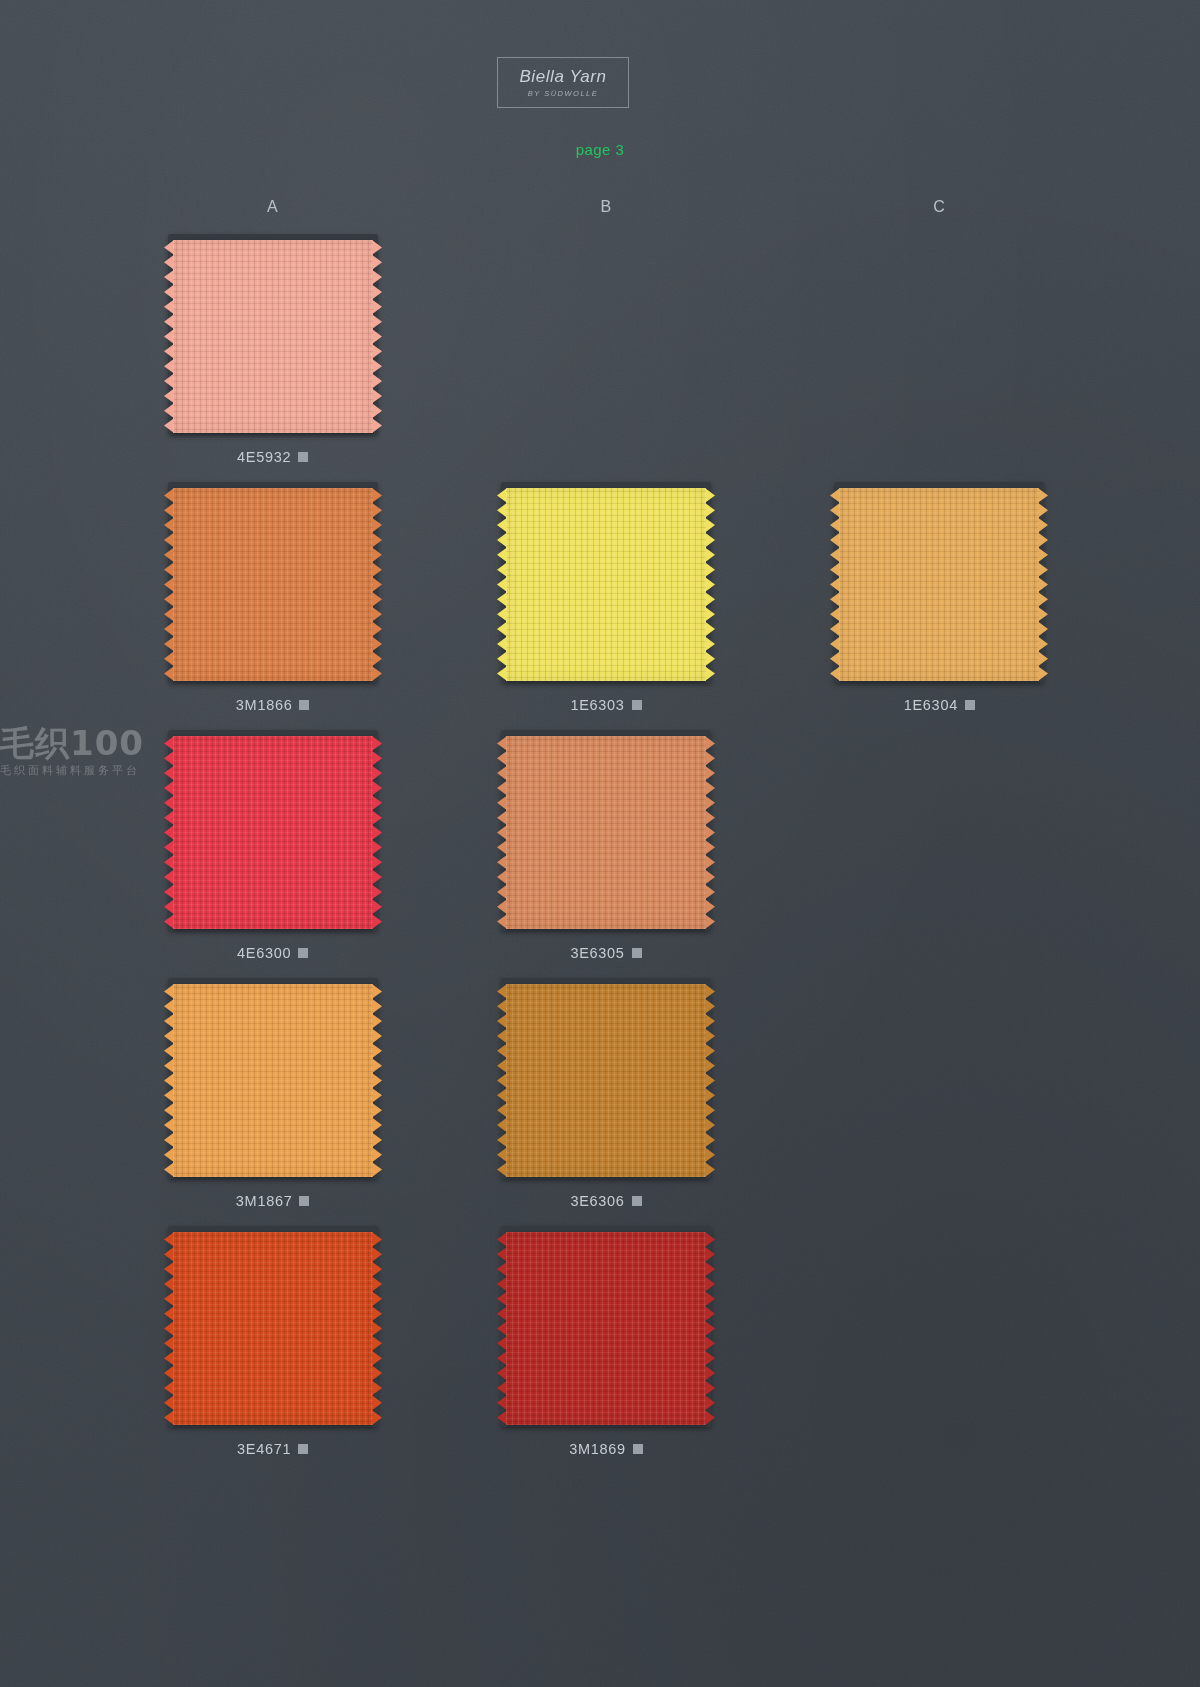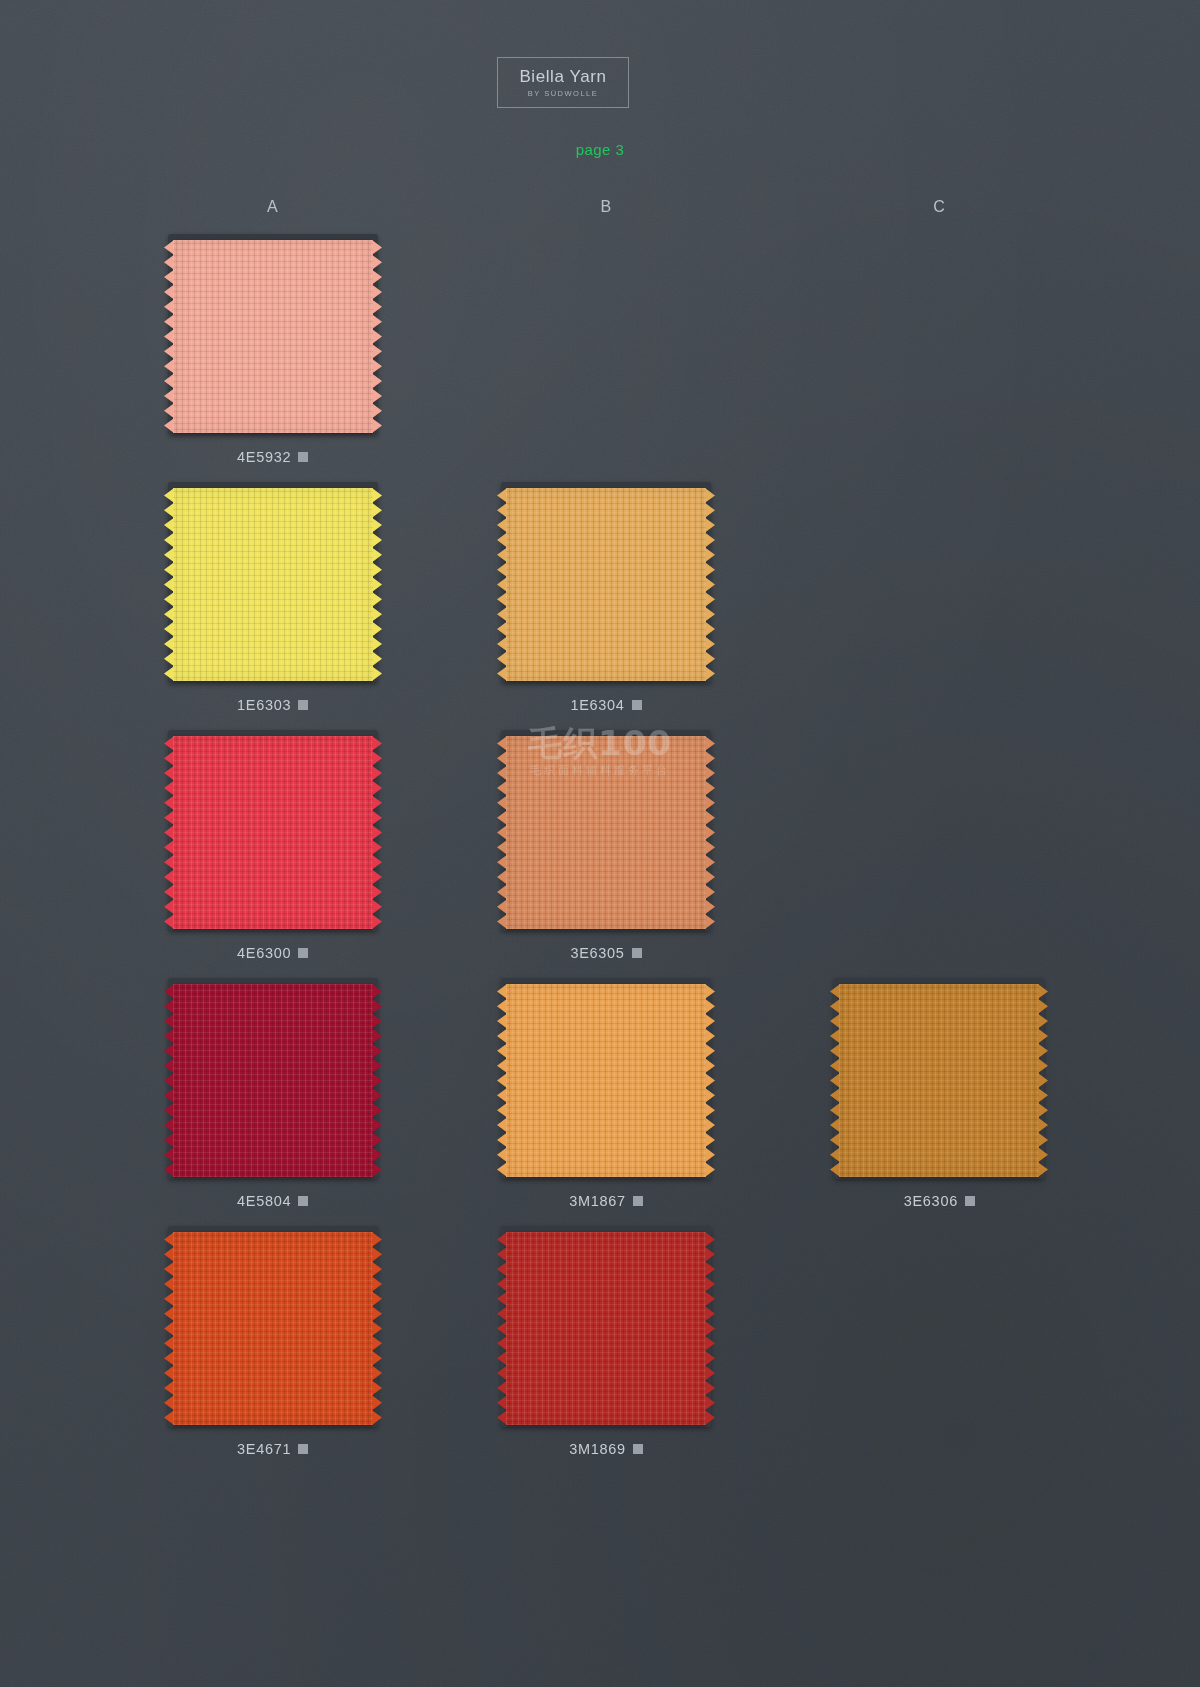--- a/index.html
+++ b/index.html
@@ -37,20 +37,21 @@
     position: absolute;
     left: 497px;
     top: 57px;
     width: 130px;
     height: 49px;
     border: 1px solid rgba(205,212,218,0.45);
     display: flex;
     flex-direction: column;
     align-items: center;
     justify-content: center;
+    font-style: italic;
   }
   #logo-title {
     font-size: 17px;
     letter-spacing: 0.6px;
     color: #c9d0d6;
     line-height: 1;
     font-weight: 400;
   }
   #logo-sub {
     margin-top: 5px;
@@ -179,21 +180,21 @@
     background: #9aa1a8;
     display: inline-block;
   }
 
   
   #watermark {
     position: absolute;
     left: 0;
     top: 726px;
     width: 1200px;
-    text-align: center;
+    text-align: left;
     pointer-events: none;
     opacity: 0.30;
   }
   #wm-main {
     font-size: 34px;
     font-weight: bold;
     color: #e8eaec;
     letter-spacing: 1px;
     line-height: 1;
     font-family: "DejaVu Sans", sans-serif;
@@ -247,20 +248,36 @@
           </div>
           <div class="label-row">
             <span class="label-code">4E5932</span>
             <span class="label-marker" style="background: rgb(154, 161, 168);"></span>
           </div>
         </div>
       </div>
       <div class="row">
         <div class="cell">
           <div class="mount">
+            <div class="swatch" style="background: rgb(218, 127, 71);">
+              <div class="zig left"><svg width="10" height="193" viewBox="0 0 10 193" xmlns="http://www.w3.org/2000/svg">
+                  <polygon points="10,0 0,7.4 10,14.8 0,22.3 10,29.7 0,37.1 10,44.5 0,52.0 10,59.4 0,66.8 10,74.2 0,81.7 10,89.1 0,96.5 10,103.9 0,111.3 10,118.8 0,126.2 10,133.6 0,141.0 10,148.5 0,155.9 10,163.3 0,170.7 10,178.2 0,185.6 10,193.0" fill="#da7f47"></polygon>
+                </svg></div>
+              <div class="zig right"><svg width="10" height="193" viewBox="0 0 10 193" xmlns="http://www.w3.org/2000/svg">
+                  <polygon points="0,0 10,7.4 0,14.8 10,22.3 0,29.7 10,37.1 0,44.5 10,52.0 0,59.4 10,66.8 0,74.2 10,81.7 0,89.1 10,96.5 0,103.9 10,111.3 0,118.8 10,126.2 0,133.6 10,141.0 0,148.5 10,155.9 0,163.3 10,170.7 0,178.2 10,185.6 0,193.0" fill="#da7f47"></polygon>
+                </svg></div>
+            </div>
+          </div>
+          <div class="label-row">
+            <span class="label-code">3M1866</span>
+            <span class="label-marker" style="background: rgb(154, 161, 168);"></span>
+          </div>
+        </div>
+        <div class="cell">
+          <div class="mount">
             <div class="swatch" style="background: rgb(240, 228, 94);">
               <div class="zig left"><svg width="10" height="193" viewBox="0 0 10 193" xmlns="http://www.w3.org/2000/svg">
                   <polygon points="10,0 0,7.4 10,14.8 0,22.3 10,29.7 0,37.1 10,44.5 0,52.0 10,59.4 0,66.8 10,74.2 0,81.7 10,89.1 0,96.5 10,103.9 0,111.3 10,118.8 0,126.2 10,133.6 0,141.0 10,148.5 0,155.9 10,163.3 0,170.7 10,178.2 0,185.6 10,193.0" fill="#f0e45e"></polygon>
                 </svg></div>
               <div class="zig right"><svg width="10" height="193" viewBox="0 0 10 193" xmlns="http://www.w3.org/2000/svg">
                   <polygon points="0,0 10,7.4 0,14.8 10,22.3 0,29.7 10,37.1 0,44.5 10,52.0 0,59.4 10,66.8 0,74.2 10,81.7 0,89.1 10,96.5 0,103.9 10,111.3 0,118.8 10,126.2 0,133.6 10,141.0 0,148.5 10,155.9 0,163.3 10,170.7 0,178.2 10,185.6 0,193.0" fill="#f0e45e"></polygon>
                 </svg></div>
             </div>
           </div>
           <div class="label-row">
@@ -313,36 +330,20 @@
                 </svg></div>
             </div>
           </div>
           <div class="label-row">
             <span class="label-code">3E6305</span>
             <span class="label-marker" style="background: rgb(154, 161, 168);"></span>
           </div>
         </div>
       </div>
       <div class="row">
-        <div class="cell">
-          <div class="mount">
-            <div class="swatch" style="background: rgb(158, 18, 48);">
-              <div class="zig left"><svg width="10" height="193" viewBox="0 0 10 193" xmlns="http://www.w3.org/2000/svg">
-                  <polygon points="10,0 0,7.4 10,14.8 0,22.3 10,29.7 0,37.1 10,44.5 0,52.0 10,59.4 0,66.8 10,74.2 0,81.7 10,89.1 0,96.5 10,103.9 0,111.3 10,118.8 0,126.2 10,133.6 0,141.0 10,148.5 0,155.9 10,163.3 0,170.7 10,178.2 0,185.6 10,193.0" fill="#9e1230"></polygon>
-                </svg></div>
-              <div class="zig right"><svg width="10" height="193" viewBox="0 0 10 193" xmlns="http://www.w3.org/2000/svg">
-                  <polygon points="0,0 10,7.4 0,14.8 10,22.3 0,29.7 10,37.1 0,44.5 10,52.0 0,59.4 10,66.8 0,74.2 10,81.7 0,89.1 10,96.5 0,103.9 10,111.3 0,118.8 10,126.2 0,133.6 10,141.0 0,148.5 10,155.9 0,163.3 10,170.7 0,178.2 10,185.6 0,193.0" fill="#9e1230"></polygon>
-                </svg></div>
-            </div>
-          </div>
-          <div class="label-row">
-            <span class="label-code">4E5804</span>
-            <span class="label-marker" style="background: rgb(154, 161, 168);"></span>
-          </div>
-        </div>
         <div class="cell">
           <div class="mount">
             <div class="swatch" style="background: rgb(236, 163, 81);">
               <div class="zig left"><svg width="10" height="193" viewBox="0 0 10 193" xmlns="http://www.w3.org/2000/svg">
                   <polygon points="10,0 0,7.4 10,14.8 0,22.3 10,29.7 0,37.1 10,44.5 0,52.0 10,59.4 0,66.8 10,74.2 0,81.7 10,89.1 0,96.5 10,103.9 0,111.3 10,118.8 0,126.2 10,133.6 0,141.0 10,148.5 0,155.9 10,163.3 0,170.7 10,178.2 0,185.6 10,193.0" fill="#eca351"></polygon>
                 </svg></div>
               <div class="zig right"><svg width="10" height="193" viewBox="0 0 10 193" xmlns="http://www.w3.org/2000/svg">
                   <polygon points="0,0 10,7.4 0,14.8 10,22.3 0,29.7 10,37.1 0,44.5 10,52.0 0,59.4 10,66.8 0,74.2 10,81.7 0,89.1 10,96.5 0,103.9 10,111.3 0,118.8 10,126.2 0,133.6 10,141.0 0,148.5 10,155.9 0,163.3 10,170.7 0,178.2 10,185.6 0,193.0" fill="#eca351"></polygon>
                 </svg></div>
             </div>

